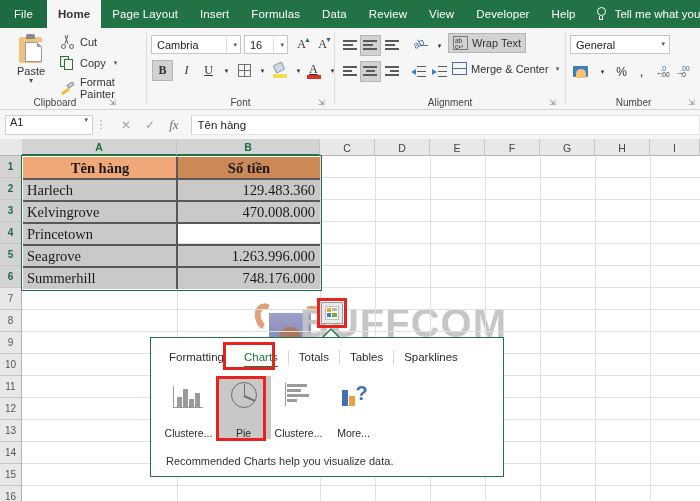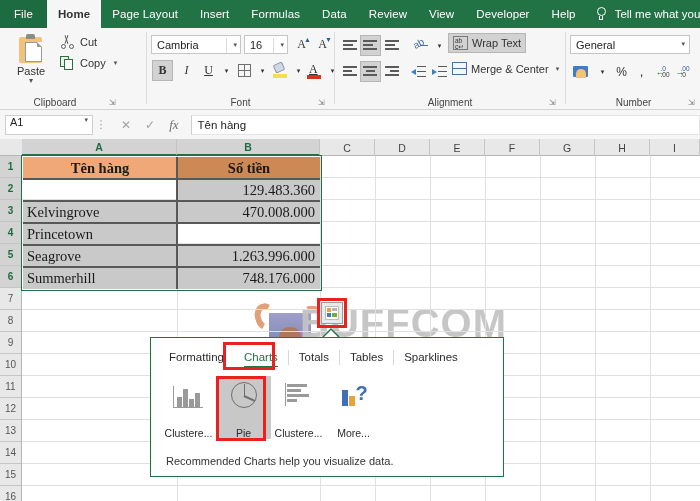--- a/index.html
+++ b/index.html
@@ -289,20 +289,27 @@
 
       <div class="cbitem" style="left:60px; top:27px;">
         <span class="ic ic-copy">
             <span class="p1"></span>
             <span class="p2"></span>
           </span>
         <span>Copy</span>
         <span class="arrowsm">▾</span>
       </div>
 
+      <div class="cbitem" style="left:60px; top:48px;">
+        <span class="ic ic-brush">
+            <span class="h"></span>
+            <span class="t"></span>
+          </span>
+        <span>Format Painter</span>
+      </div>
 
       <div class="glabel" style="width:110px;">Clipboard</div>
       <div class="dlg" style="right:10px;">⇲</div>
     </div>
     <div class="gsep" style="left:146px;"></div>
 
     <div class="grp" style="left:148px; width:185px;">
       <div class="fontbox" style="left:3px; top:7px; width:90px;">
         <span>Cambria</span>
         <span class="sep"></span>
@@ -441,21 +448,21 @@
         <span>Merge &amp; Center</span>
         <span class="arrowsm">▾</span>
       </div>
 
       <div class="glabel" style="width:228px;">Alignment</div>
       <div class="dlg" style="right:6px;">⇲</div>
     </div>
     <div class="gsep" style="left:565px;"></div>
 
     <div class="grp" style="left:567px; width:133px;">
-      <div class="numfmt" style="left:3px; top:7px; width:120px;">
+      <div class="numfmt" style="left:3px; top:7px; width:100px;">
         <span>General</span>
         <span style="position:absolute;right:4px;top:4px;font-size:7px;color:#555;">▾</span>
       </div>
       <div class="btnsq" style="left:4px; top:33px; width:20px;">
         <span class="numicon">
             <span class="bg"></span>
             <span class="cn"></span>
           </span>
       </div>
       <div class="btnsq" style="left:25px; top:33px; font-size:7px;">▾</div>
@@ -566,20 +573,21 @@
       <div class="gline-h" style="top:263px;"></div>
       <div class="gline-h" style="top:285px;"></div>
       <div class="gline-h" style="top:307px;"></div>
       <div class="gline-h" style="top:329px;"></div>
 
     </div>
 
     <div class="cell hdr" style="left:23px; top:18px; width:154px; height:22px; background:#f0a878;">Tên hàng</div>
     <div class="cell hdr" style="left:178px; top:18px; width:142px; height:22px; background:#cc8855;">Số tiền</div>
 
+    <div class="cell dataA" style="left:23px; top:40px; width:154px; height:22px;">Harlech</div>
     <div class="cell dataB" style="left:178px; top:40px; width:142px; height:22px;">129.483.360</div>
 
     <div class="cell dataA" style="left:23px; top:62px; width:154px; height:22px;">Kelvingrove</div>
     <div class="cell dataB" style="left:178px; top:62px; width:142px; height:22px;">470.008.000</div>
 
     <div class="cell dataA" style="left:23px; top:84px; width:154px; height:22px;">Princetown</div>
 
     <div class="cell dataA" style="left:23px; top:106px; width:154px; height:22px;">Seagrove</div>
     <div class="cell dataB" style="left:178px; top:106px; width:142px; height:22px;">1.263.996.000</div>
 

